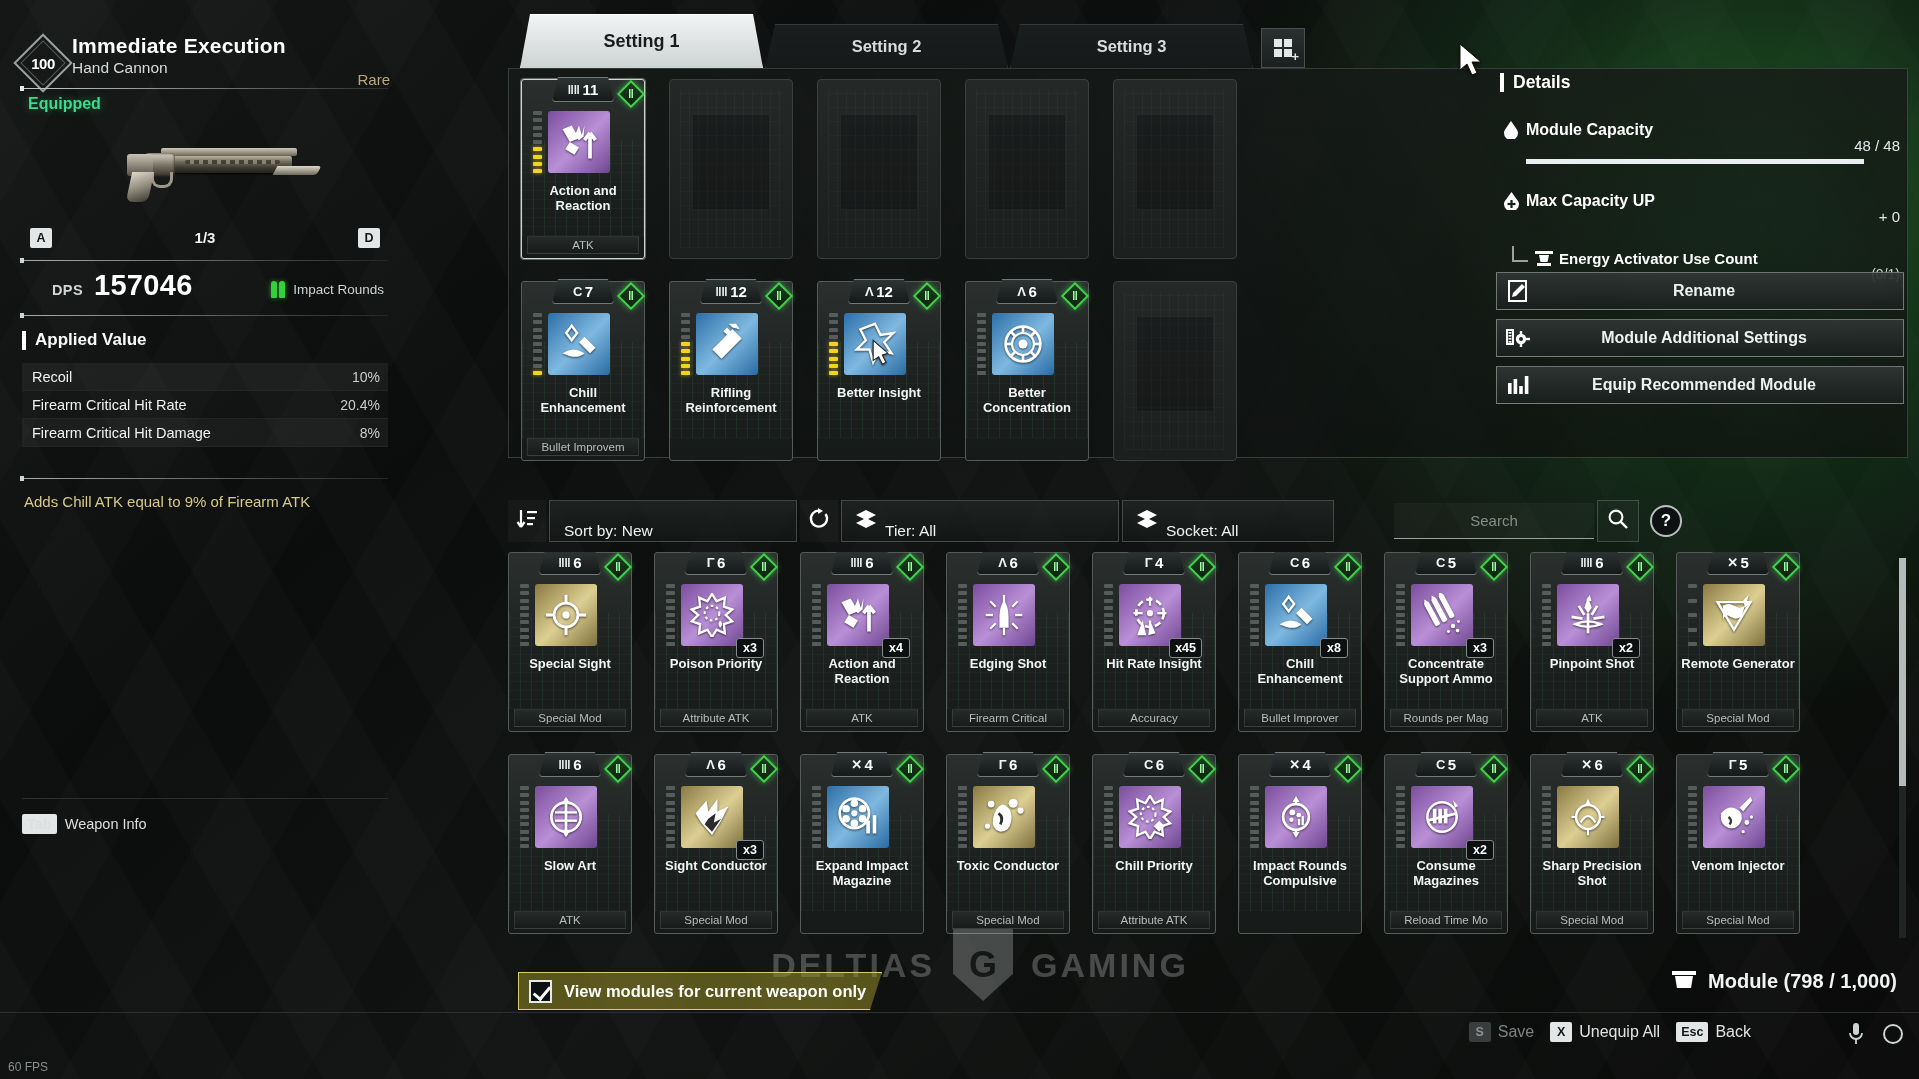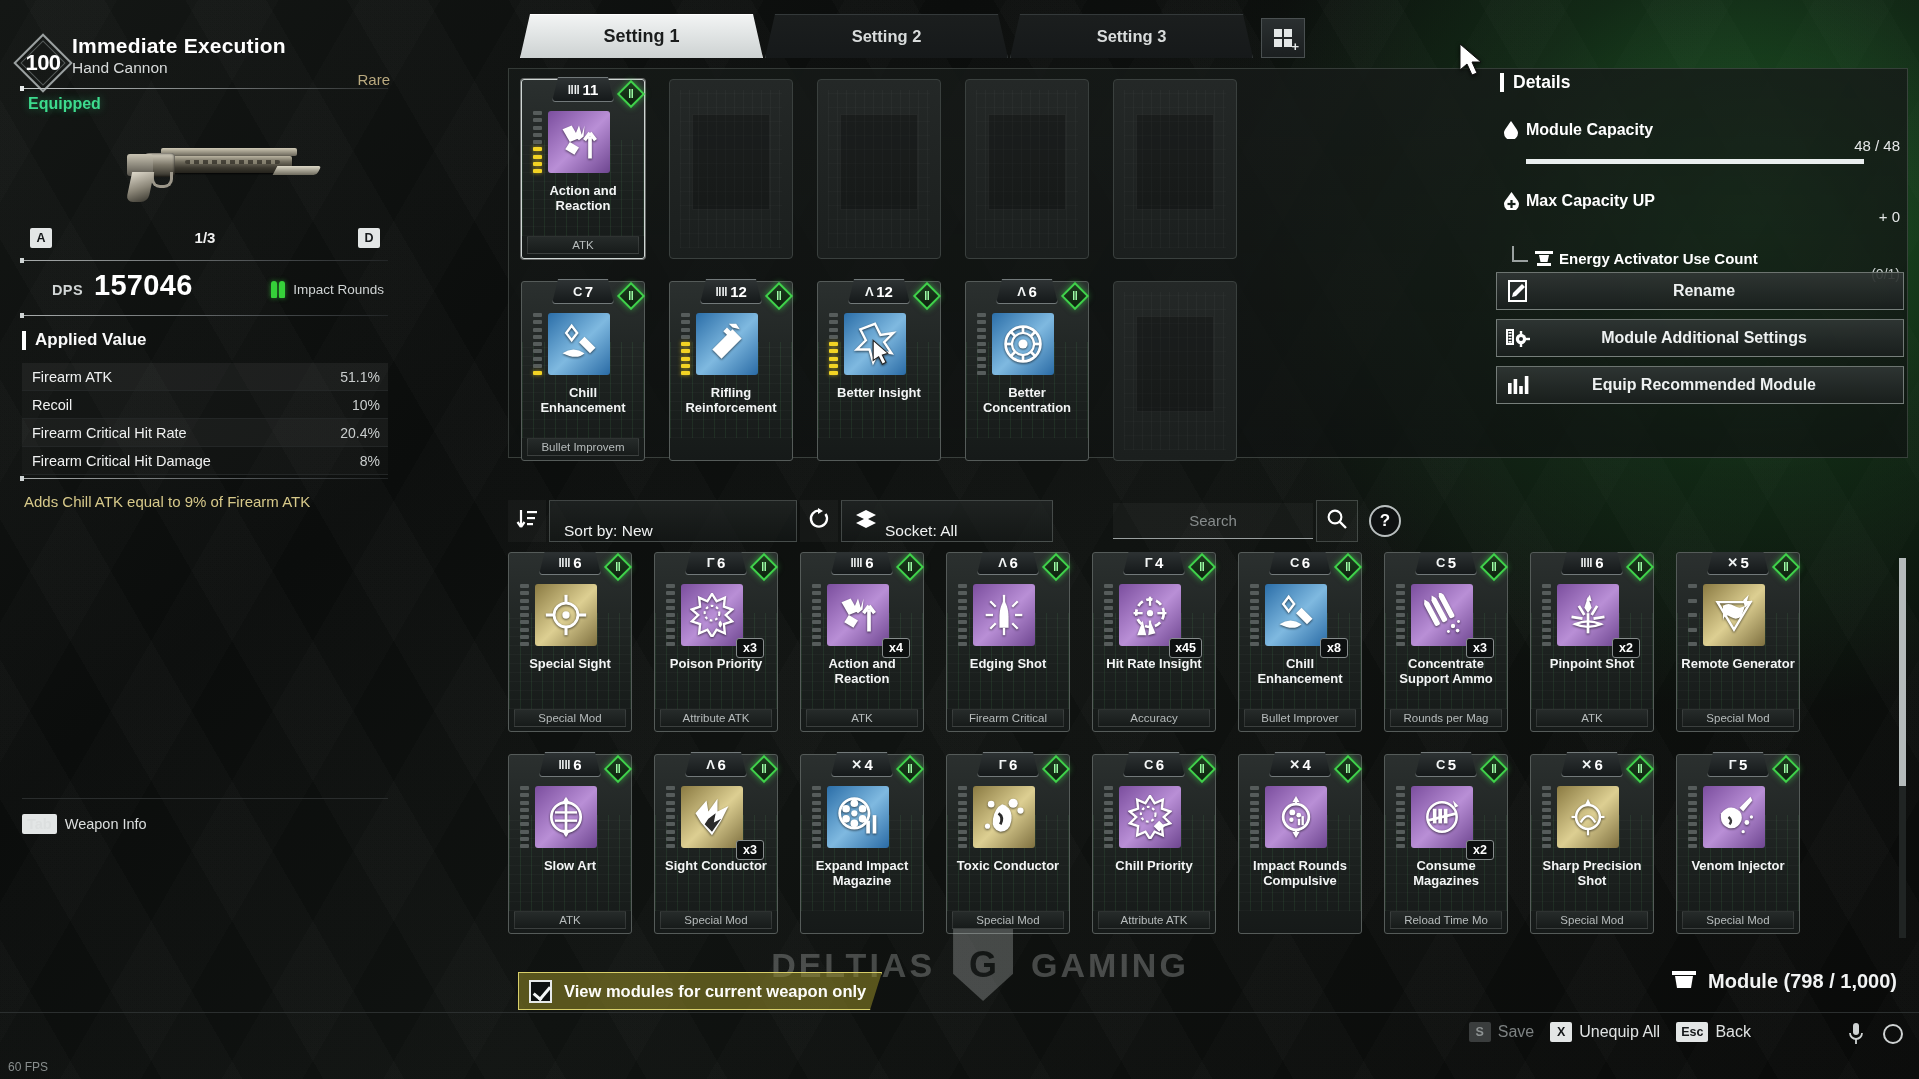--- a/index.html
+++ b/index.html
@@ -38,21 +38,21 @@
     position: absolute; left: 0px; top: 8px; width: 42px; height: 42px;
     display: flex; align-items: center; justify-content: center;
   }
   .lvl-diamond {
     position: absolute; inset: 0;
     border: 2px solid #9aa0a0; transform: rotate(45deg);
   }
   .lvl-diamond:after {
     content:""; position:absolute; inset:3px; border:1px solid rgba(160,168,168,0.45);
   }
-  .lvl-num { position: relative; font-size: 22px; font-weight: 700; letter-spacing: -0.5px; color: #fff; }
+  .lvl-num { position: relative; font-size: 15px; font-weight: 700; letter-spacing: -0.5px; color: #fff; }
   .w-name { margin-left: 50px; font-size: 21px; font-weight: 700; color: #ffffff; letter-spacing: 0.2px; }
   .w-type { margin-left: 50px; font-size: 15.5px; color: #d7dada; margin-top: 1px; }
   .hdr-rule { position: absolute; left: 22px; top: 88px; width: 366px; height: 1px; background: linear-gradient(90deg,#c9cece 0%,#4e5252 75%, #2a2d2d 100%); }
   .hdr-rule:before { content:""; position:absolute; left:-2px; top:-2px; width:4px; height:5px; background:#e6eaea; }
   .equipped { position: absolute; left: 28px; top: 95px; font-size: 16px; font-weight: 700; color: #3ddb8e; text-shadow: 0 0 9px rgba(46,200,120,0.45); }
 
   .weapon-art { position: absolute; left: 30px; top: 120px; width: 350px; height: 105px; }
   .gun { position:absolute; left: 95px; top: 20px; width: 185px; height: 62px; }
   .gun-barrel { position:absolute; left: 42px; top: 16px; width: 125px; height: 17px;
     background: linear-gradient(180deg,#b9b3a0 0%, #6e6a5c 35%, #3b382f 70%, #23211b 100%);
@@ -116,21 +116,21 @@
   
   .tabs { position:absolute; left:520px; top:14px; display:flex; align-items:flex-end; gap:2px; }
   .tab {
     width:243px; height:44px; display:flex; align-items:center; justify-content:center;
     font-size:16.5px; font-weight:700; color:#d9dcdc;
     background: linear-gradient(180deg,#1b1e1e 0%, #16191a 100%);
     border:1px solid #34393a; border-bottom:none;
     clip-path: polygon(10px 0, calc(100% - 10px) 0, 100% 100%, 0 100%);
   }
   .tab.active {
-    color:#1a1c1c; height:44px; font-size:18px;
+    color:#1a1c1c; height:54px; font-size:18px;
     background: linear-gradient(180deg,#f2f4f4 0%, #cdd2d2 100%);
     border-color:#ffffff;
   }
   .tab.active:after{content:"";position:absolute;}
   .tab-add {
     width:44px; height:40px; margin-left:6px; display:flex; align-items:center; justify-content:center;
     background: linear-gradient(180deg,#2a2f30,#1b1f20); border:1px solid #4a5051;
   }
   .grid4 { display:grid; grid-template-columns:8px 8px; grid-template-rows:8px 8px; gap:2px; position:relative; }
   .grid4 i { background:#e3e7e7; display:block; }
@@ -369,24 +369,20 @@
       <div class="rule b"></div>
     </div>
 
     <div class="applied-hdr">
       <span class="accent-bar"></span>
       <span class="applied-title">Applied Value</span>
     </div>
 
     <div class="stats" id="stats-list">
         <div class="stat-row">
-          <span class="stat-name">Firearm ATK</span>
-          <span class="stat-val">51.1%</span>
-        </div>
-        <div class="stat-row">
           <span class="stat-name">Recoil</span>
           <span class="stat-val">10%</span>
         </div>
         <div class="stat-row">
           <span class="stat-name">Firearm Critical Hit Rate</span>
           <span class="stat-val">20.4%</span>
         </div>
         <div class="stat-row">
           <span class="stat-name">Firearm Critical Hit Damage</span>
           <span class="stat-val">8%</span>
@@ -714,20 +710,29 @@
       <span class="lbl">Sort by: New</span>
     </div>
     <div class="fb-icon-btn">
       <span>
         <svg width="22" height="22" viewBox="0 0 22 22">
           <path d="M17.5 6 A8 8 0 1 1 11 2.6" stroke="#fff" stroke-width="2.4" fill="none"></path>
           <polygon points="10,0 15,3 10,6" fill="#fff"></polygon>
         </svg>
       </span>
     </div>
+    <div class="fb-box fb-tier">
+      <span>
+        <svg width="20" height="18" viewBox="0 0 20 18">
+          <polygon points="10,0 20,5 10,10 0,5" fill="#fff"></polygon>
+          <polygon points="10,8 20,13 10,18 0,13" fill="#fff"></polygon>
+        </svg>
+      </span>
+      <span class="lbl">Tier: All</span>
+    </div>
     <div class="fb-box fb-socket">
       <span>
         <svg width="20" height="18" viewBox="0 0 20 18">
           <polygon points="10,0 20,5 10,10 0,5" fill="#fff"></polygon>
           <polygon points="10,8 20,13 10,18 0,13" fill="#fff"></polygon>
         </svg>
       </span>
       <span class="lbl">Socket: All</span>
     </div>
     <div style="width:54px;"></div>

